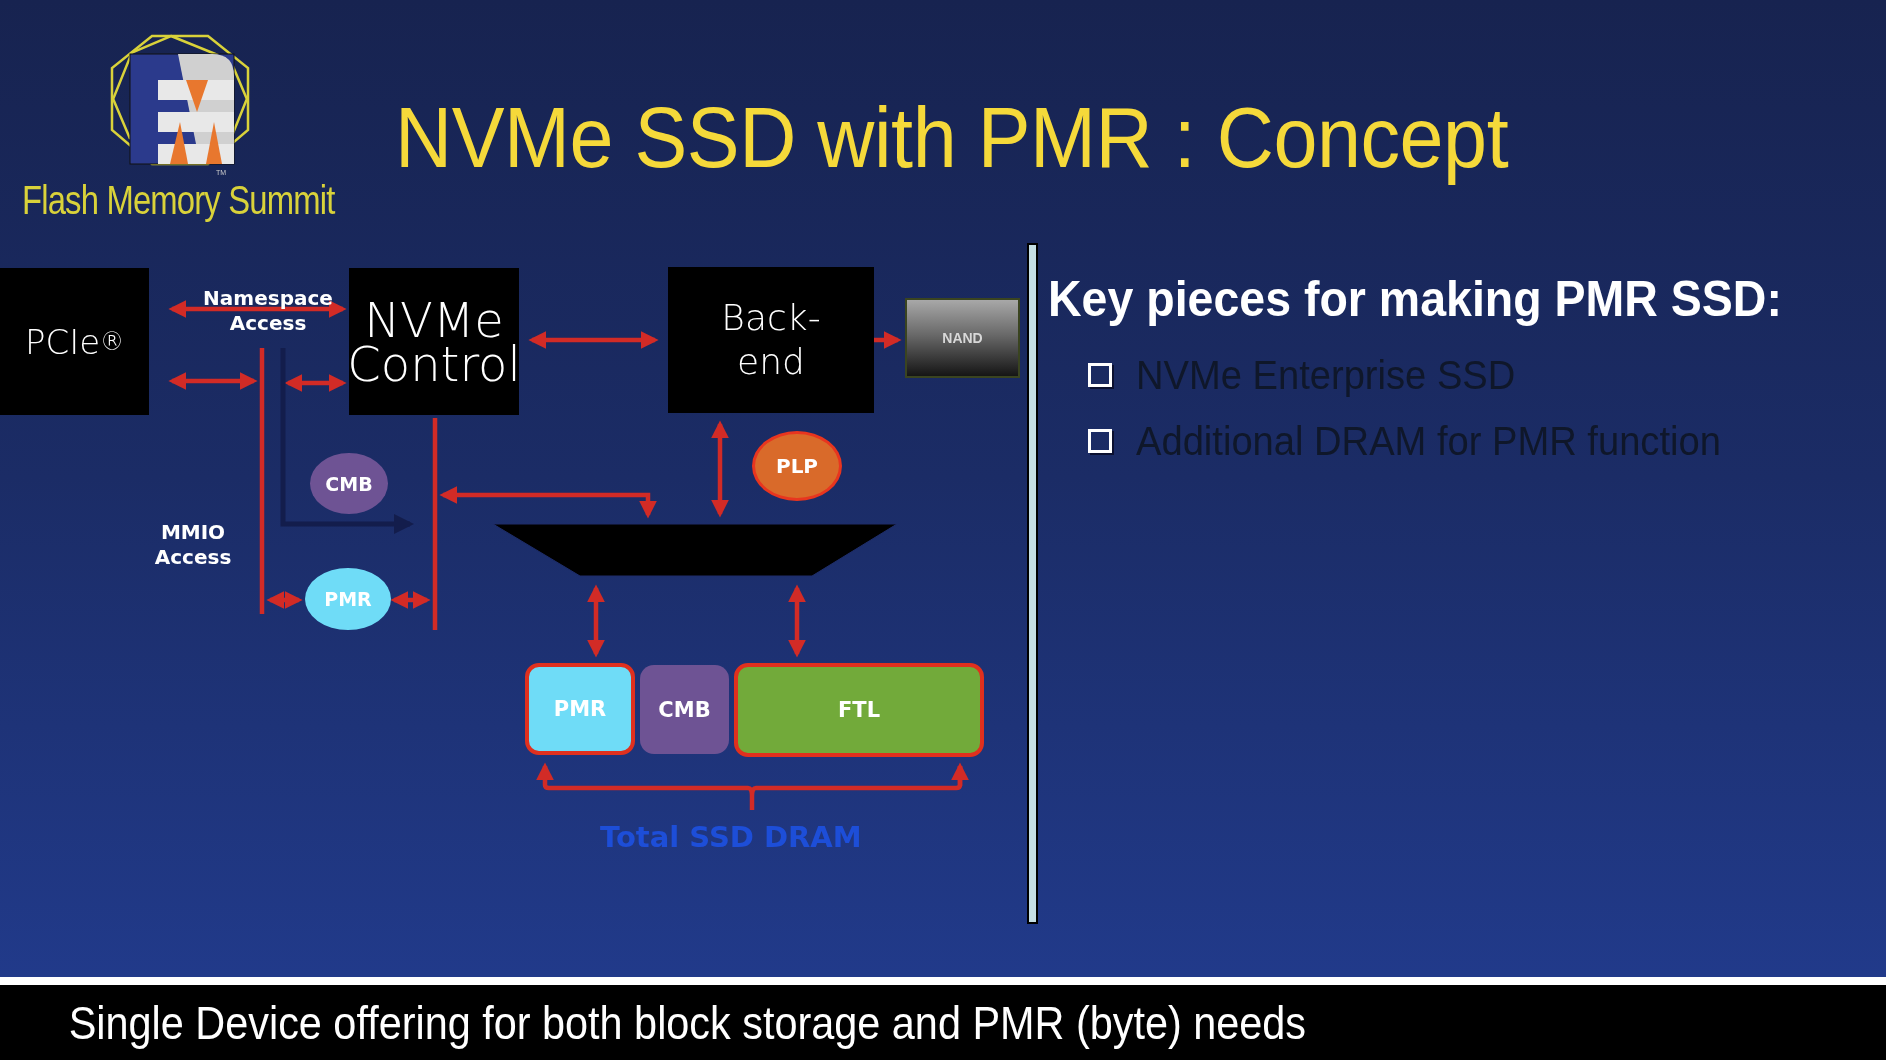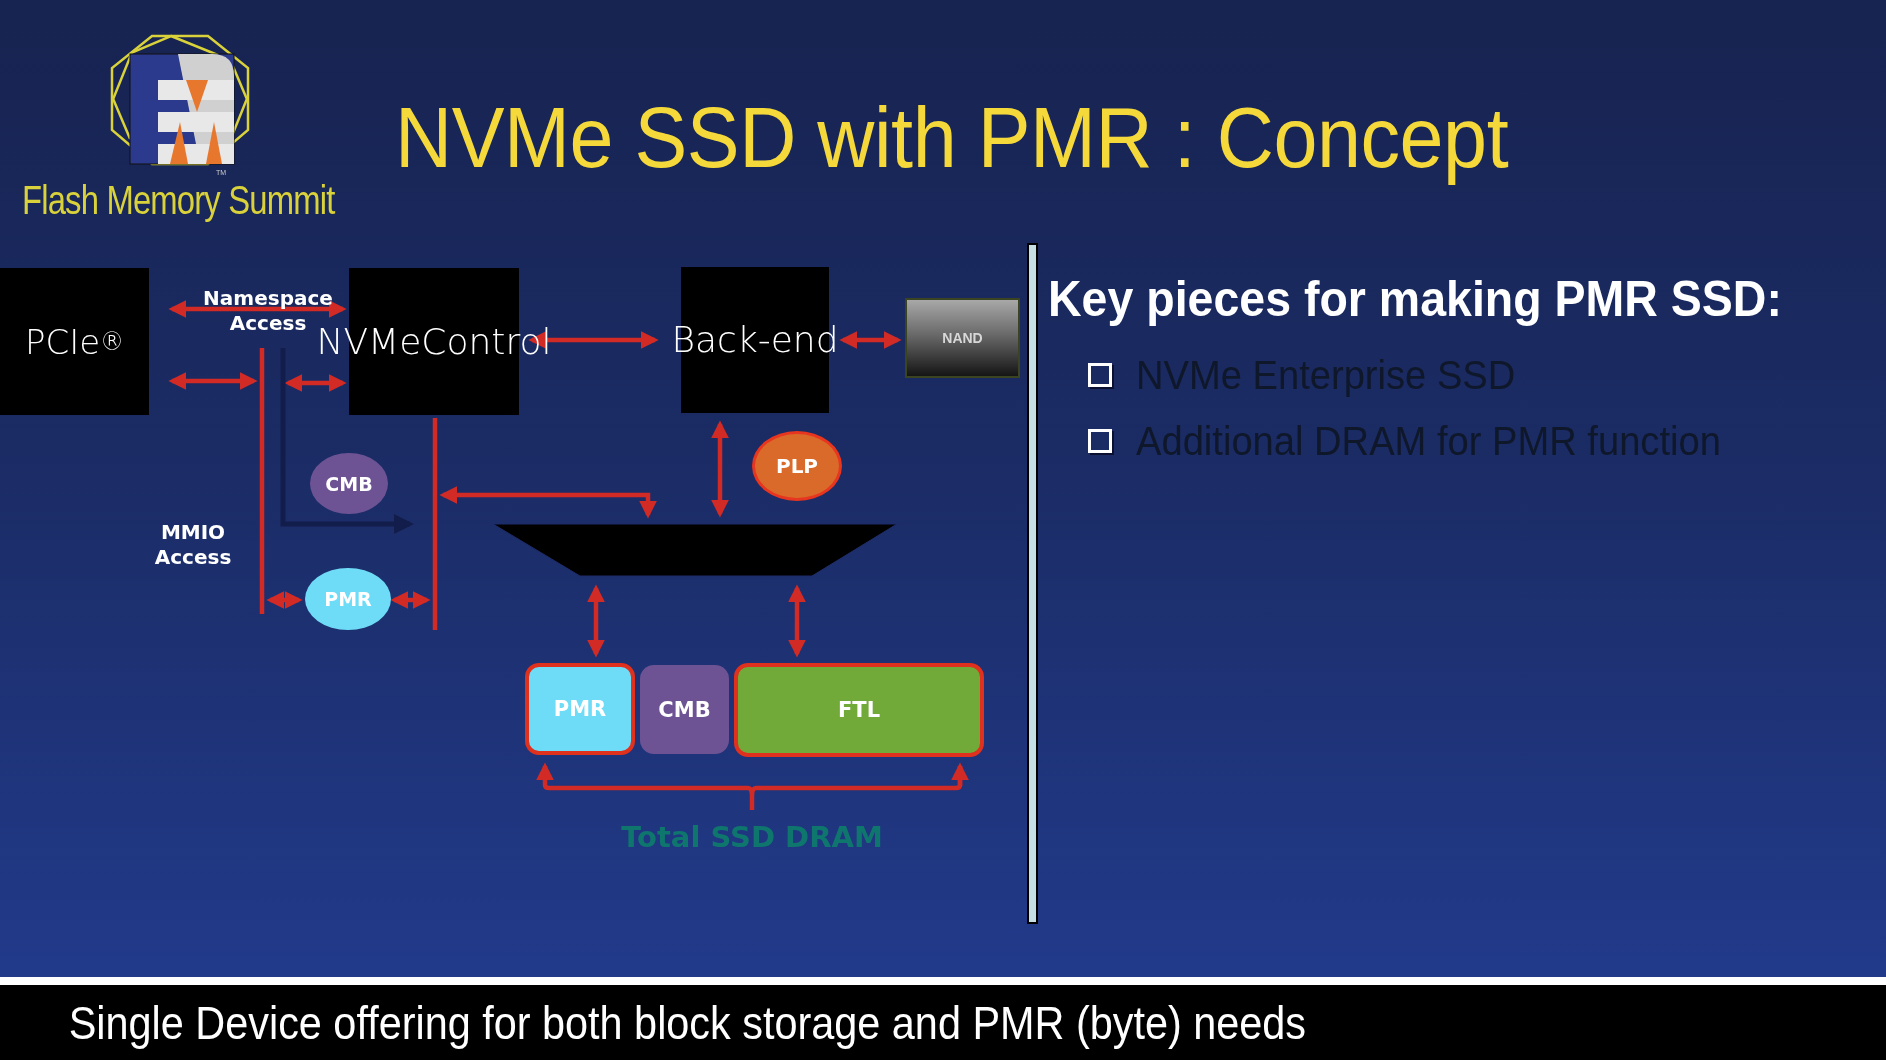--- a/index.html
+++ b/index.html
@@ -116,26 +116,26 @@
 <div class="abs blk" style="left:0;top:268px;width:149px;height:147px;font-size:34px;">
   <span>PCIe</span>
     <sup style="font-size:24px;">®</sup>
 </div>
 
 <div class="abs small-label" style="left:188px;top:254px;width:160px;margin-top:32px;">
   <div>Namespace</div>
   <div>Access</div>
 </div>
 
-<div class="abs blk" style="left:349px;top:268px;width:170px;height:147px;font-size:36px;flex-direction:row;line-height:44px;">
+<div class="abs blk" style="left:349px;top:268px;width:170px;height:147px;font-size:48px;flex-direction:column;line-height:44px;">
   <div>NVMe</div>
   <div>Control</div>
 </div>
 
-<div class="abs blk" style="left:668px;top:267px;width:148px;height:146px;font-size:36px;line-height:44px;margin-left:13px;">
+<div class="abs blk" style="left:668px;top:267px;width:206px;height:146px;font-size:36px;flex-direction:column;line-height:44px;">
   <div>Back-</div>
   <div>end</div>
 </div>
 
 <div class="abs nand">NAND</div>
 
 <div class="abs ellipse" style="left:752px;top:431px;width:90px;height:70px;background:#d96a2a;border:3px solid #e8351f;box-sizing:border-box;font-size:20px;">PLP</div>
 
 <div class="abs ellipse" style="left:310px;top:453px;width:78px;height:61px;background:#6e5394;">CMB</div>
 
@@ -143,21 +143,21 @@
 
 <div class="abs small-label" style="left:148px;top:520px;width:90px;">
   <div>MMIO</div>
   <div>Access</div>
 </div>
 
 <div class="abs dram" style="left:525px;top:663px;width:110px;height:92px;background:#6fdcf7;border:4px solid #e0301e;">PMR</div>
 <div class="abs dram" style="left:640px;top:665px;width:89px;height:89px;background:#6e5394;">CMB</div>
 <div class="abs dram" style="left:734px;top:663px;width:250px;height:94px;background:#72aa3a;border:4px solid #e0301e;">FTL</div>
 
-<div class="abs" style="left:600px;top:820px;width:304px;text-align:center;color:#0f766e;font-weight:bold;font-size:29px;font-family:'DejaVu Sans',sans-serif;">Total SSD DRAM</div>
+<div class="abs" style="left:600px;top:820px;width:304px;color:#1d4ed8;font-weight:bold;font-size:29px;font-family:'DejaVu Sans',sans-serif;">Total SSD DRAM</div>
 
 <div class="abs divider"></div>
 
 <div class="abs kp-heading">Key pieces for making PMR SSD:</div>
 <ul class="abs kp-list">
   <li>
       <span class="chk"></span>
       <span class="kp-text">NVMe Enterprise SSD</span>
     </li>
   <li>

